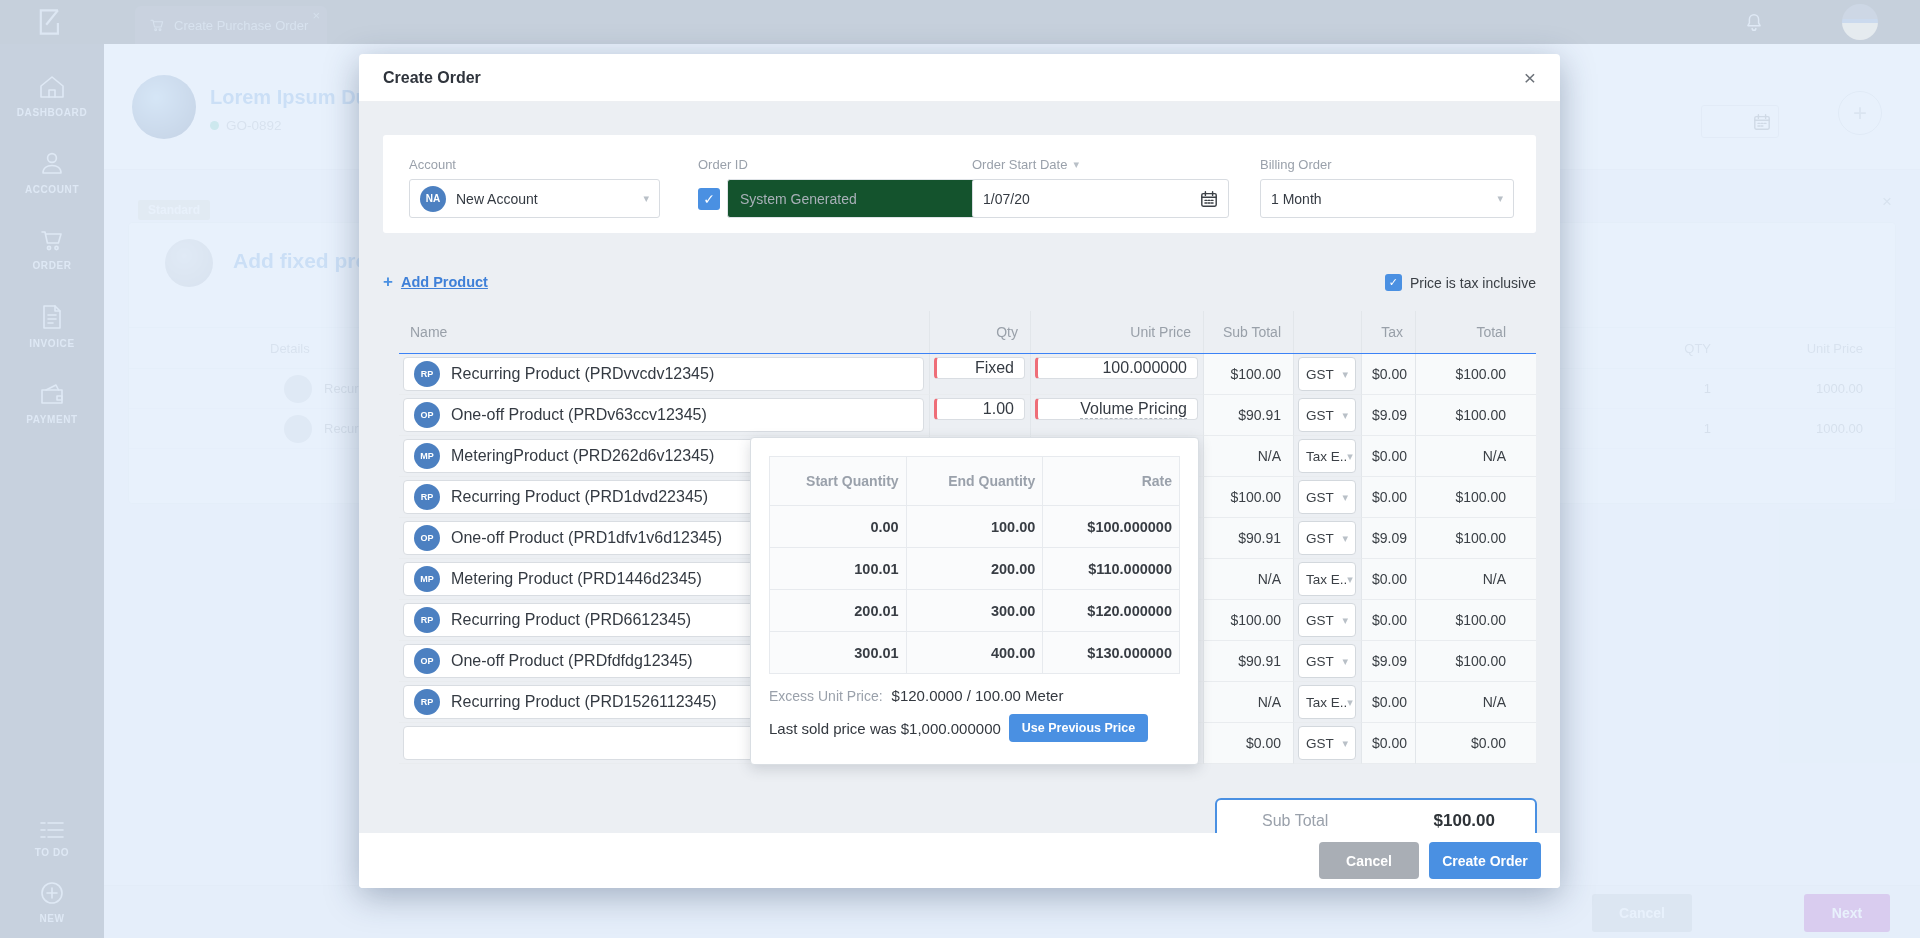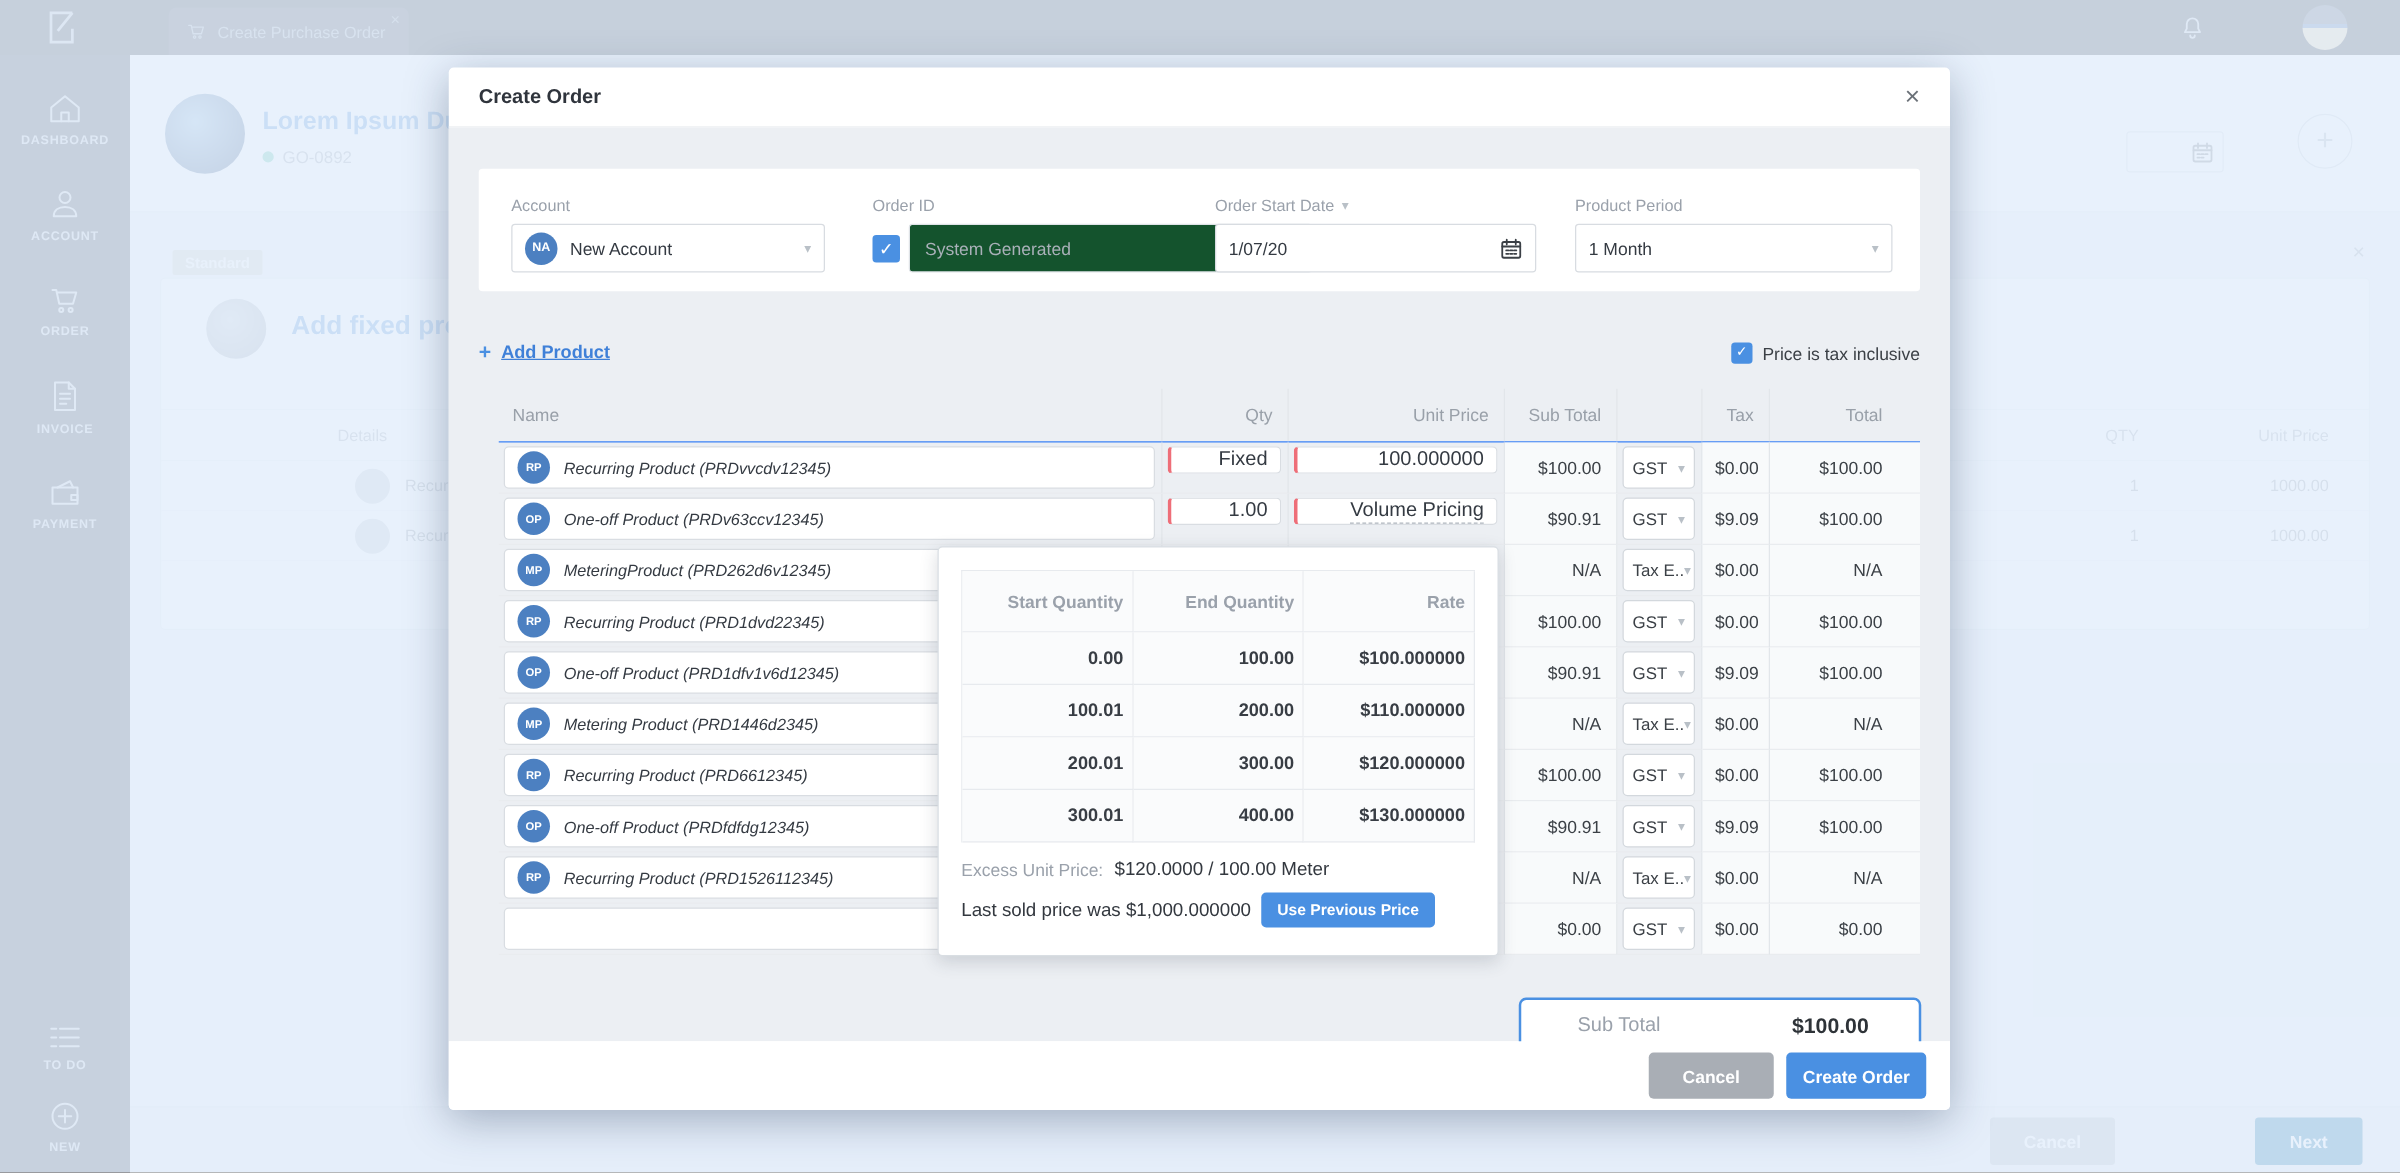--- a/index.html
+++ b/index.html
@@ -50,21 +50,21 @@
   .bg-datebox{position:absolute;right:141px;top:61px;width:78px;height:33px;background:#fff;
        border:1px solid #d7dbe0;border-radius:3px;}
   .bg-datebox svg{position:absolute;right:7px;top:7px;}
   .bg-plusbtn{position:absolute;right:38px;top:47px;width:44px;height:44px;border-radius:50%;
        background:#fff;border:1px solid #cdd2d8;color:#aab1b9;font-size:24px;line-height:41px;text-align:center;}
   .bg-closex{position:absolute;right:28px;top:148px;font-size:17px;color:#9aa2ab;}
   .bg-footer{position:absolute;left:0;right:0;bottom:0;height:53px;background:#e8ebef;border-top:1px solid #dde1e6;}
   .bg-btn{position:absolute;top:8px;height:38px;border-radius:3px;color:#fff;font-size:14px;font-weight:bold;
        text-align:center;line-height:38px;}
   .bg-cancel{right:228px;width:100px;background:#b3b7bd;}
-  .bg-next{right:30px;width:86px;background:#0369a1;}
+  .bg-next{right:30px;width:86px;background:#a21caf;}
   
   .overlay{position:absolute;inset:0;background:rgba(227,238,251,.84);}
   
   .modal{position:absolute;left:359px;top:54px;width:1201px;height:834px;background:#fff;border-radius:4px;
        box-shadow:0 8px 34px rgba(35,55,85,.35);display:flex;flex-direction:column;}
   .m-head{height:48px;flex:0 0 48px;padding:0 24px;display:flex;align-items:center;
        justify-content:space-between;border-bottom:1px solid #edeff2;}
   .m-title{font-size:16px;font-weight:bold;color:#2f343c;}
   .m-close{font-size:21px;color:#6b7178;line-height:1;}
   .m-body{position:relative;flex:1;background:#eceff3;}
@@ -106,21 +106,21 @@
   .h-total{padding-right:30px !important;}
   .c-sub,.c-tax,.c-total{background:#f8fafb;}
   .vcell{display:flex;align-items:center;justify-content:flex-end;padding-right:12px;font-size:14px;color:#3b4046;}
   .c-tax.vcell{padding-right:8px;}
   .c-total.vcell{padding-right:30px;}
   .name-input{position:absolute;left:4px;right:5px;top:3px;height:34px;background:#fff;
        border:1px solid #d9dde2;border-radius:4px;display:flex;align-items:center;padding:0 10px;gap:11px;}
   .pbadge{width:26px;height:26px;border-radius:50%;background:#4c80c1;color:#fff;font-size:9px;
        font-weight:bold;display:flex;align-items:center;justify-content:center;flex:0 0 26px;}
   .pbadge:empty{display:none;}
-  .pname{font-size:13px;color:#343a42;white-space:nowrap;font-style:italic;}
+  .pname{font-size:16px;color:#343a42;white-space:nowrap;}
   .num-input{position:absolute;left:4px;right:5px;top:3px;height:22px;background:#fff;
        border:1px solid #d9dde2;border-left:3px solid #ee6e78;border-radius:4px;display:flex;
        align-items:center;justify-content:flex-end;padding:0 10px;font-size:16px;color:#343a42;}
   .vp-link{border-bottom:1px dashed #aeb5bd;}
   .tax-select{position:absolute;left:4px;right:5px;top:3px;height:34px;background:#fff;
        border:1px solid #d3d8dd;border-radius:4px;display:flex;align-items:center;
        justify-content:space-between;padding:0 7px;font-size:13.5px;color:#3b4046;white-space:nowrap;overflow:hidden;}
   
   .popover{position:absolute;left:391px;top:335px;width:449px;height:328px;background:#fff;
        border:1px solid #d9dee3;border-radius:4px;box-shadow:0 4px 14px rgba(50,60,80,.18);
@@ -310,21 +310,21 @@
             <span>1/07/20</span>
             <span class="spacer"></span>
             <svg width="18" height="18" viewBox="0 0 20 20" class="icn" style="stroke:#3b4046;">
               <rect x="2" y="4" width="16" height="14" rx="1.5"></rect>
                 <path d="M6 2v4M14 2v4M2 8h16"></path>
                 <path d="M5.5 11.5h2M9 11.5h2M12.5 11.5h2M5.5 14.5h2M9 14.5h2M12.5 14.5h2"></path>
             </svg>
           </div>
         </div>
         <div class="fgroup g-billing">
-          <div class="flabel">Product Period</div>
+          <div class="flabel">Billing Order</div>
           <div class="field">
             <span>1 Month</span>
             <span class="spacer"></span>
             <span class="chev">▾</span>
           </div>
         </div>
       </div>
 
       <div class="addrow">
         <span class="plus-glyph">+</span>

